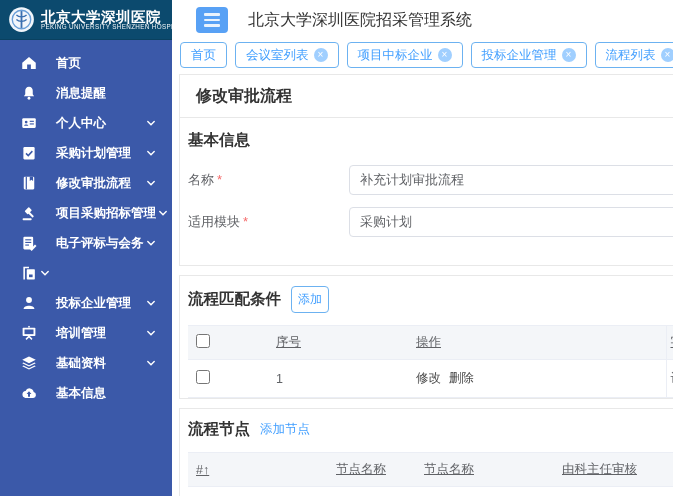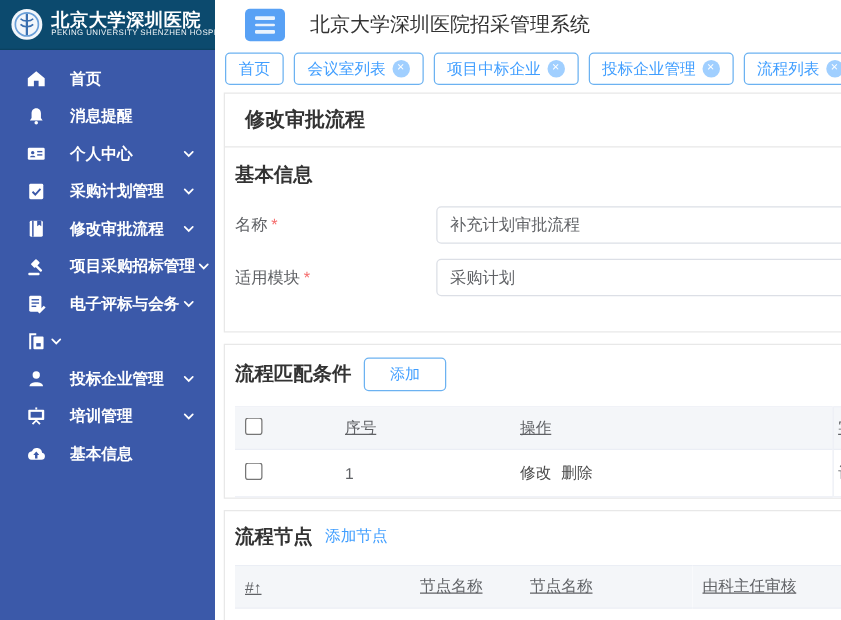--- a/index.html
+++ b/index.html
@@ -52,21 +52,21 @@
   .form-row { display:flex; align-items:center; margin-bottom:12px; }
   .form-label { width:153px; text-align:left; font-size:13px; color:#606266;
     margin-right:8px; white-space:nowrap; }
   .req { color:#f56c6c; margin-left:3px; }
   .text-input { width:330px; height:30px; border:1px solid #dcdfe6; border-radius:4px;
     padding:0 10px; font-size:13px; color:#606266; outline:none;
     font-family:"Liberation Sans","DejaVu Sans",sans-serif; }
 
   .sec-row { display:flex; align-items:center; gap:10px; padding:10px 8px 10px 8px; }
   .btn-add { background:#fff; border:1px solid #6cb2f1; color:#409eff; font-size:12px;
-    padding:4px 20px; border-radius:4px; cursor:pointer;
+    padding:4px 6px; border-radius:4px; cursor:pointer;
     font-family:"Liberation Sans","DejaVu Sans",sans-serif; }
   .link-add { color:#409eff; font-size:12.5px; cursor:pointer; white-space:nowrap; }
 
   table { border-collapse:collapse; table-layout:fixed; margin:2px 8px 0 8px; }
   th, td { text-align:left; font-size:12.5px; color:#606266; white-space:nowrap; overflow:hidden; }
   thead th { background:#f4f6f9; padding:8px 8px; font-weight:400;text-decoration:underline; }
   tbody td { padding:10px 8px; border-bottom:1px solid #ebeef5; background:#fff; }
   thead tr { border-bottom:1px solid #ebeef5; border-top:1px solid #ebeef5; }
   .t-cond { width:544px; }
   .t-cond col.c1{width:80px} .t-cond col.c2{width:140px} .t-cond col.c3{width:258px} .t-cond col.c4{width:66px}
@@ -206,20 +206,31 @@
           <rect x="3.5" y="5" width="17" height="11" rx="1" fill="#fff"></rect>
           <rect x="6" y="7.3" width="12" height="6.2" fill="#3b59a9"></rect>
           <path d="M8 20.5 L12 16.5 L16 20.5" stroke="#fff" stroke-width="1.9" fill="none"></path>
         </svg>
       <span class="mi-label">培训管理</span>
       <svg class="mi-chevron" viewBox="0 0 24 24">
           <path d="M6.5 9.5 L12 15 L17.5 9.5" stroke="#fff" stroke-width="2.4" fill="none" stroke-linecap="round"></path>
         </svg>
     </div>
 
+    <div class="menu-item">
+      <svg class="mi-icon" viewBox="0 0 24 24">
+          <path d="M12 3.2 L21 7.8 L12 12.4 L3 7.8 Z" fill="#fff"></path>
+          <path d="M4.6 11.2 L12 15 L19.4 11.2 L21 12.2 L12 16.8 L3 12.2 Z" fill="#fff"></path>
+          <path d="M4.6 15.2 L12 19 L19.4 15.2 L21 16.2 L12 20.8 L3 16.2 Z" fill="#fff"></path>
+        </svg>
+      <span class="mi-label">基础资料</span>
+      <svg class="mi-chevron" viewBox="0 0 24 24">
+          <path d="M6.5 9.5 L12 15 L17.5 9.5" stroke="#fff" stroke-width="2.4" fill="none" stroke-linecap="round"></path>
+        </svg>
+    </div>
 
     <div class="menu-item">
       <svg class="mi-icon" viewBox="0 0 24 24">
           <path d="M7 18.5 A4.6 4.6 0 0 1 7.4 9.4 A5.6 5.6 0 0 1 18.2 10.8 A3.9 3.9 0 0 1 17.6 18.5 Z" fill="#fff"></path>
           <path d="M12 9.5 L15.2 13.2 H13.3 V17 H10.7 V13.2 H8.8 Z" fill="#3b59a9"></path>
         </svg>
       <span class="mi-label">基本信息</span>
     </div>
 
   </div>

